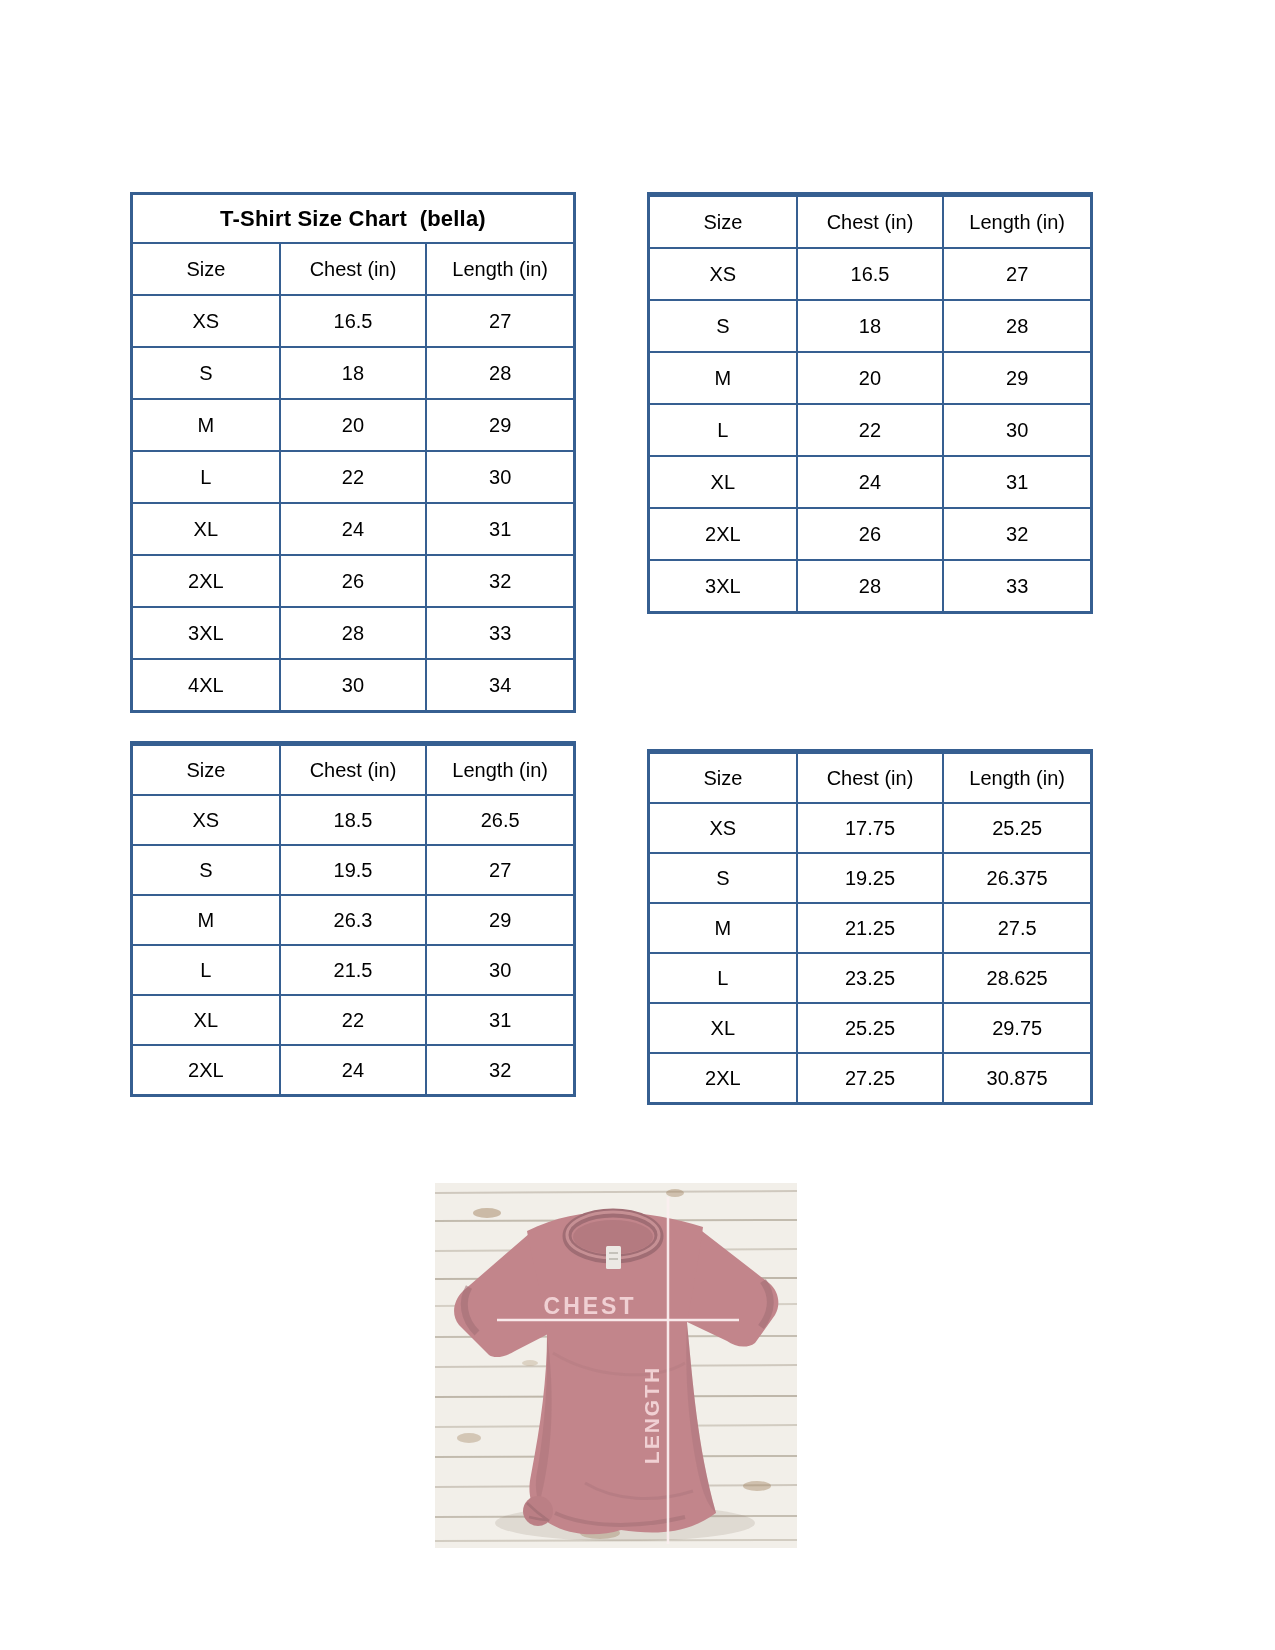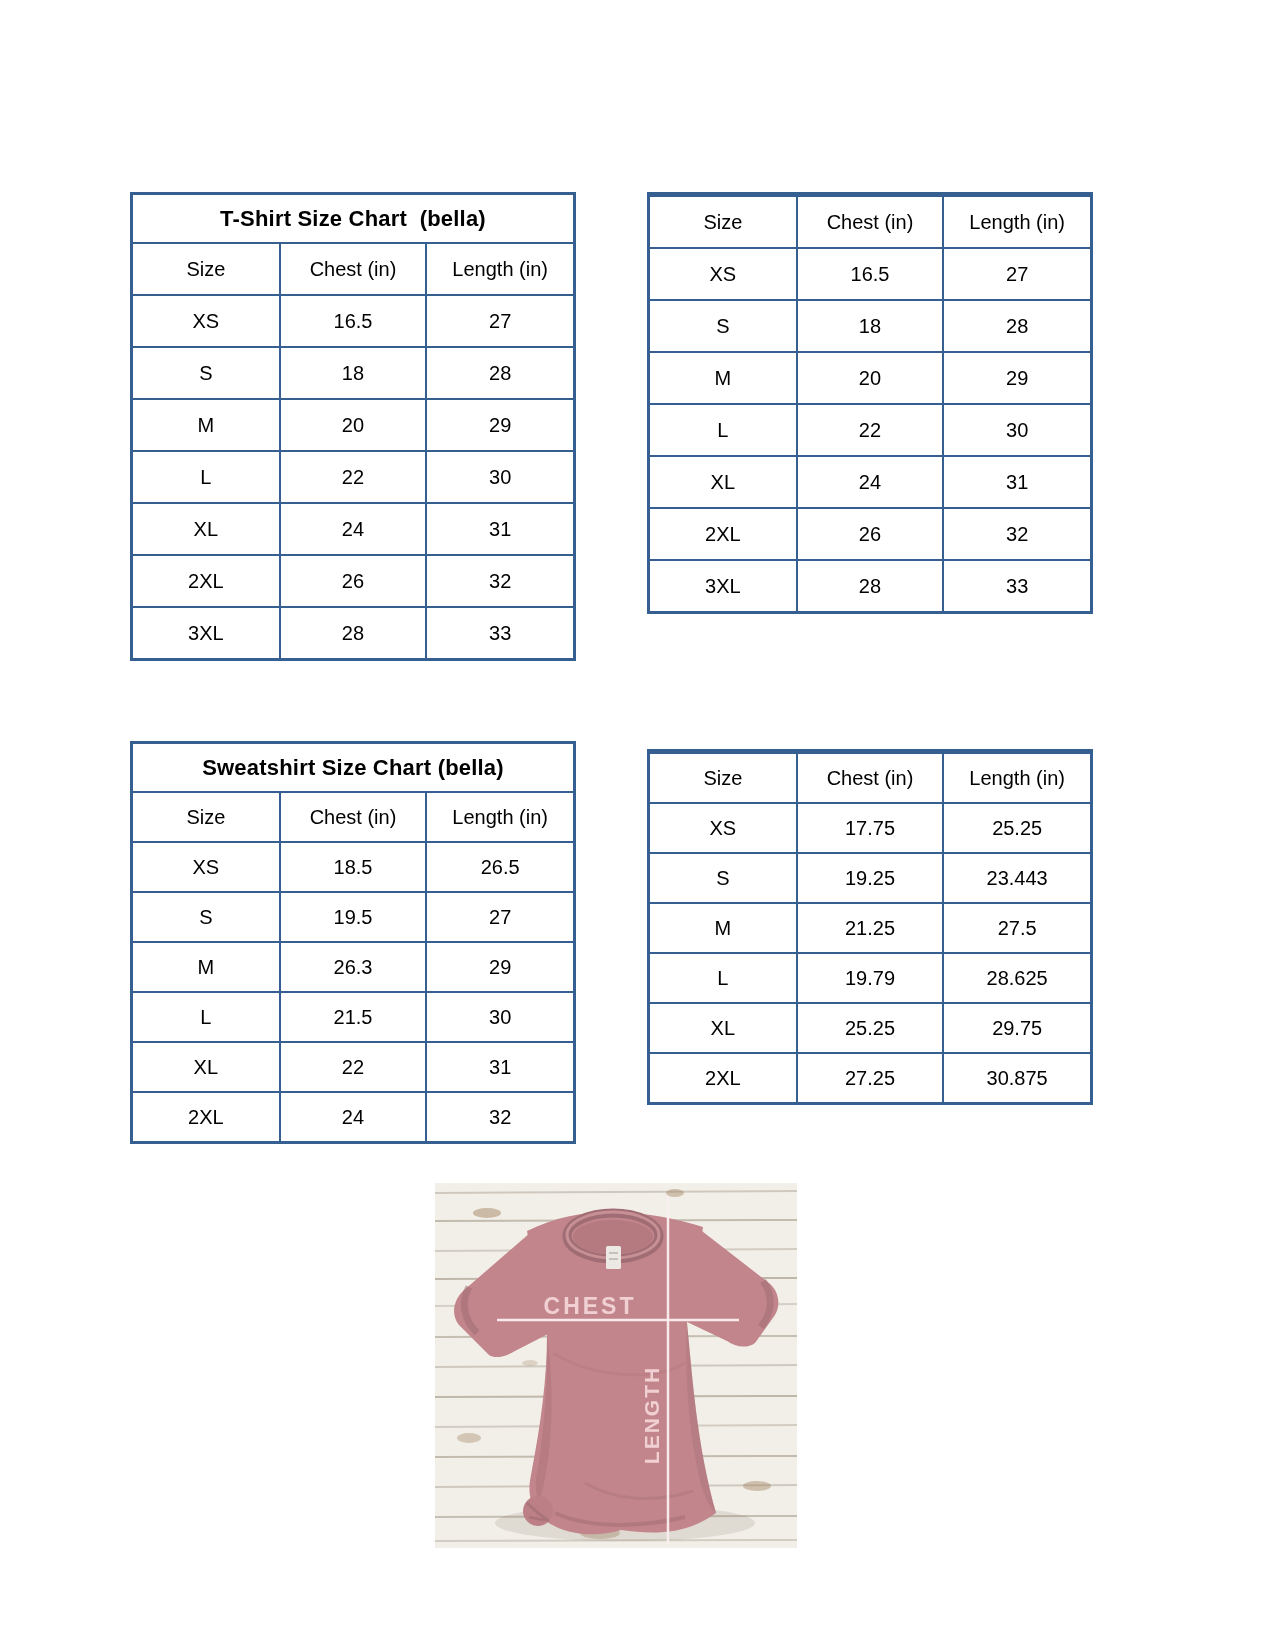--- a/index.html
+++ b/index.html
@@ -97,20 +97,25 @@
           <tr>
             <td>2XL</td>
             <td>26</td>
             <td>32</td>
           </tr>
           <tr>
             <td>3XL</td>
             <td>28</td>
             <td>33</td>
           </tr>
+          <tr>
+            <td>4XL</td>
+            <td>30</td>
+            <td>34</td>
+          </tr>
         </tbody>
       </table>
     </div>
 
   <div class="size-table rh-lg" style="left:647px;top:192px;width:446px;">
       <table>
         <tbody>
           <tr>
             <th>Size</th>
             <th>Chest (in)</th>
@@ -149,21 +154,20 @@
           <tr>
             <td>3XL</td>
             <td>28</td>
             <td>33</td>
           </tr>
         </tbody>
       </table>
     </div>
 
   <div class="size-table rh-md" style="left:130px;top:741px;width:446px;">
-      <div class="st-title">Sweatshirt Size Chart (bella)</div>
       <table>
         <tbody>
           <tr>
             <th>Size</th>
             <th>Chest (in)</th>
             <th>Length (in)</th>
           </tr>
           <tr>
             <td>XS</td>
             <td>18.5</td>
@@ -207,30 +211,30 @@
             <th>Length (in)</th>
           </tr>
           <tr>
             <td>XS</td>
             <td>17.75</td>
             <td>25.25</td>
           </tr>
           <tr>
             <td>S</td>
             <td>19.25</td>
-            <td>23.443</td>
+            <td>26.375</td>
           </tr>
           <tr>
             <td>M</td>
             <td>21.25</td>
             <td>27.5</td>
           </tr>
           <tr>
             <td>L</td>
-            <td>19.79</td>
+            <td>23.25</td>
             <td>28.625</td>
           </tr>
           <tr>
             <td>XL</td>
             <td>25.25</td>
             <td>29.75</td>
           </tr>
           <tr>
             <td>2XL</td>
             <td>27.25</td>

